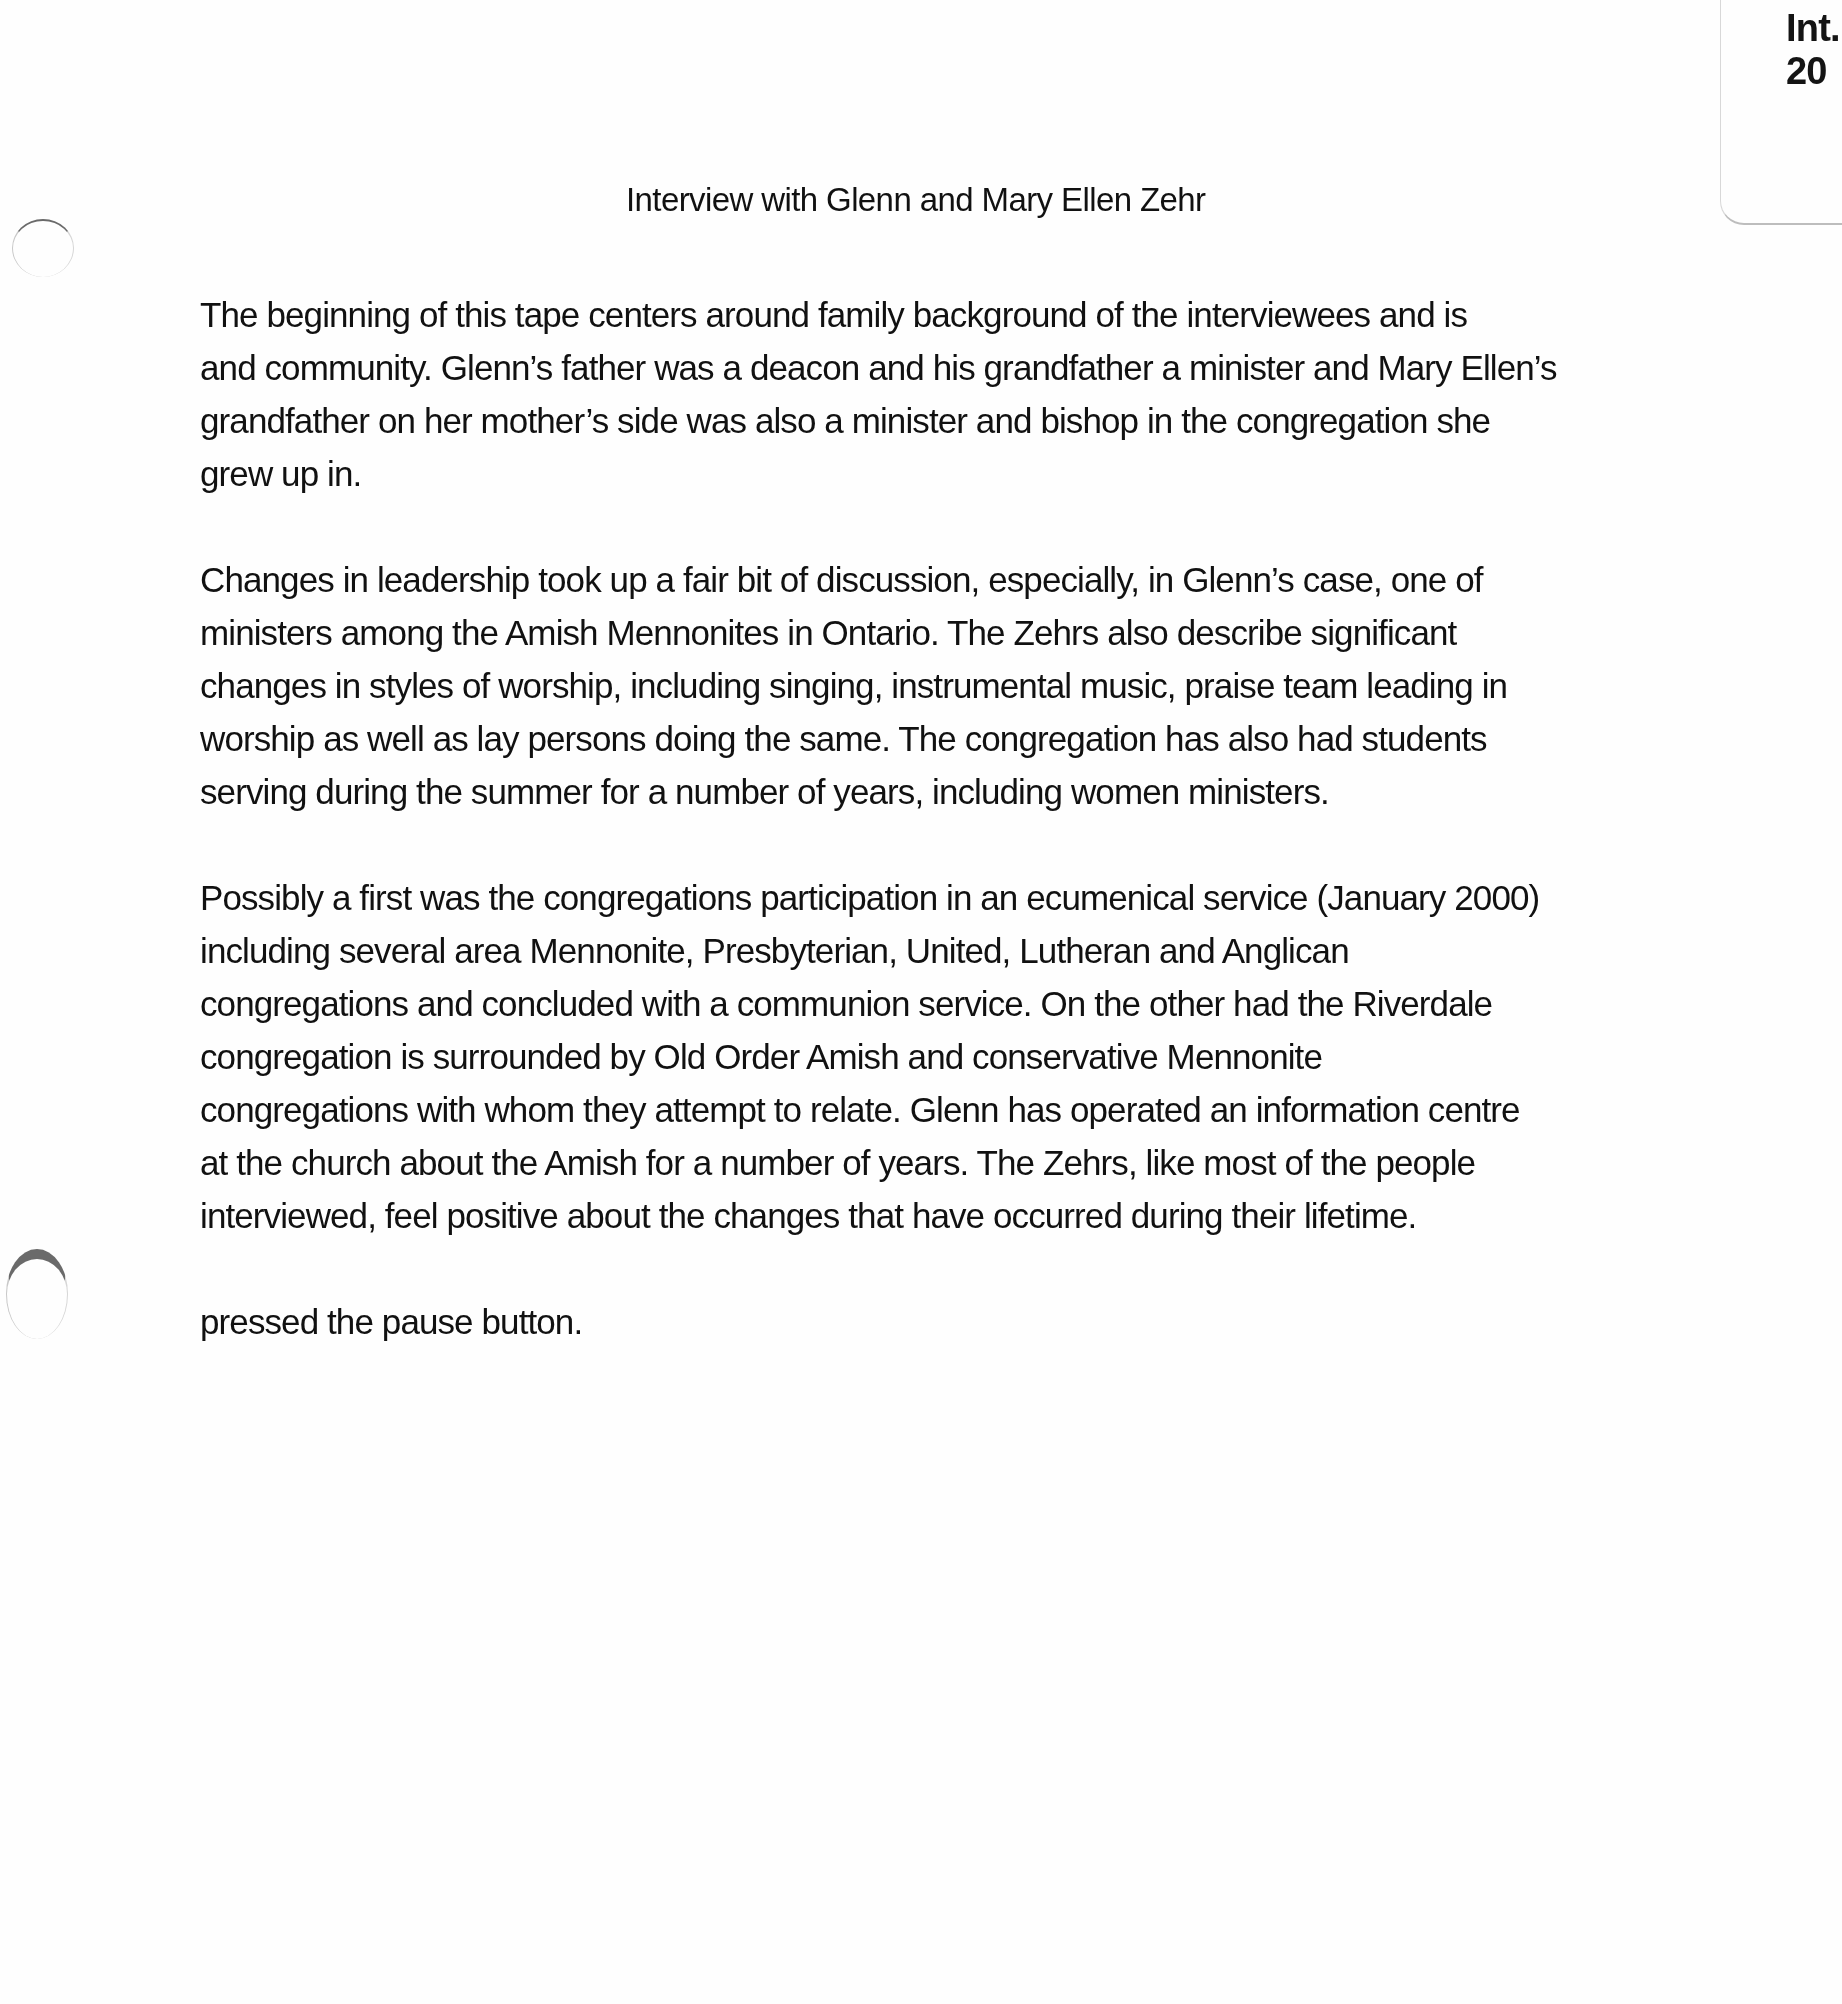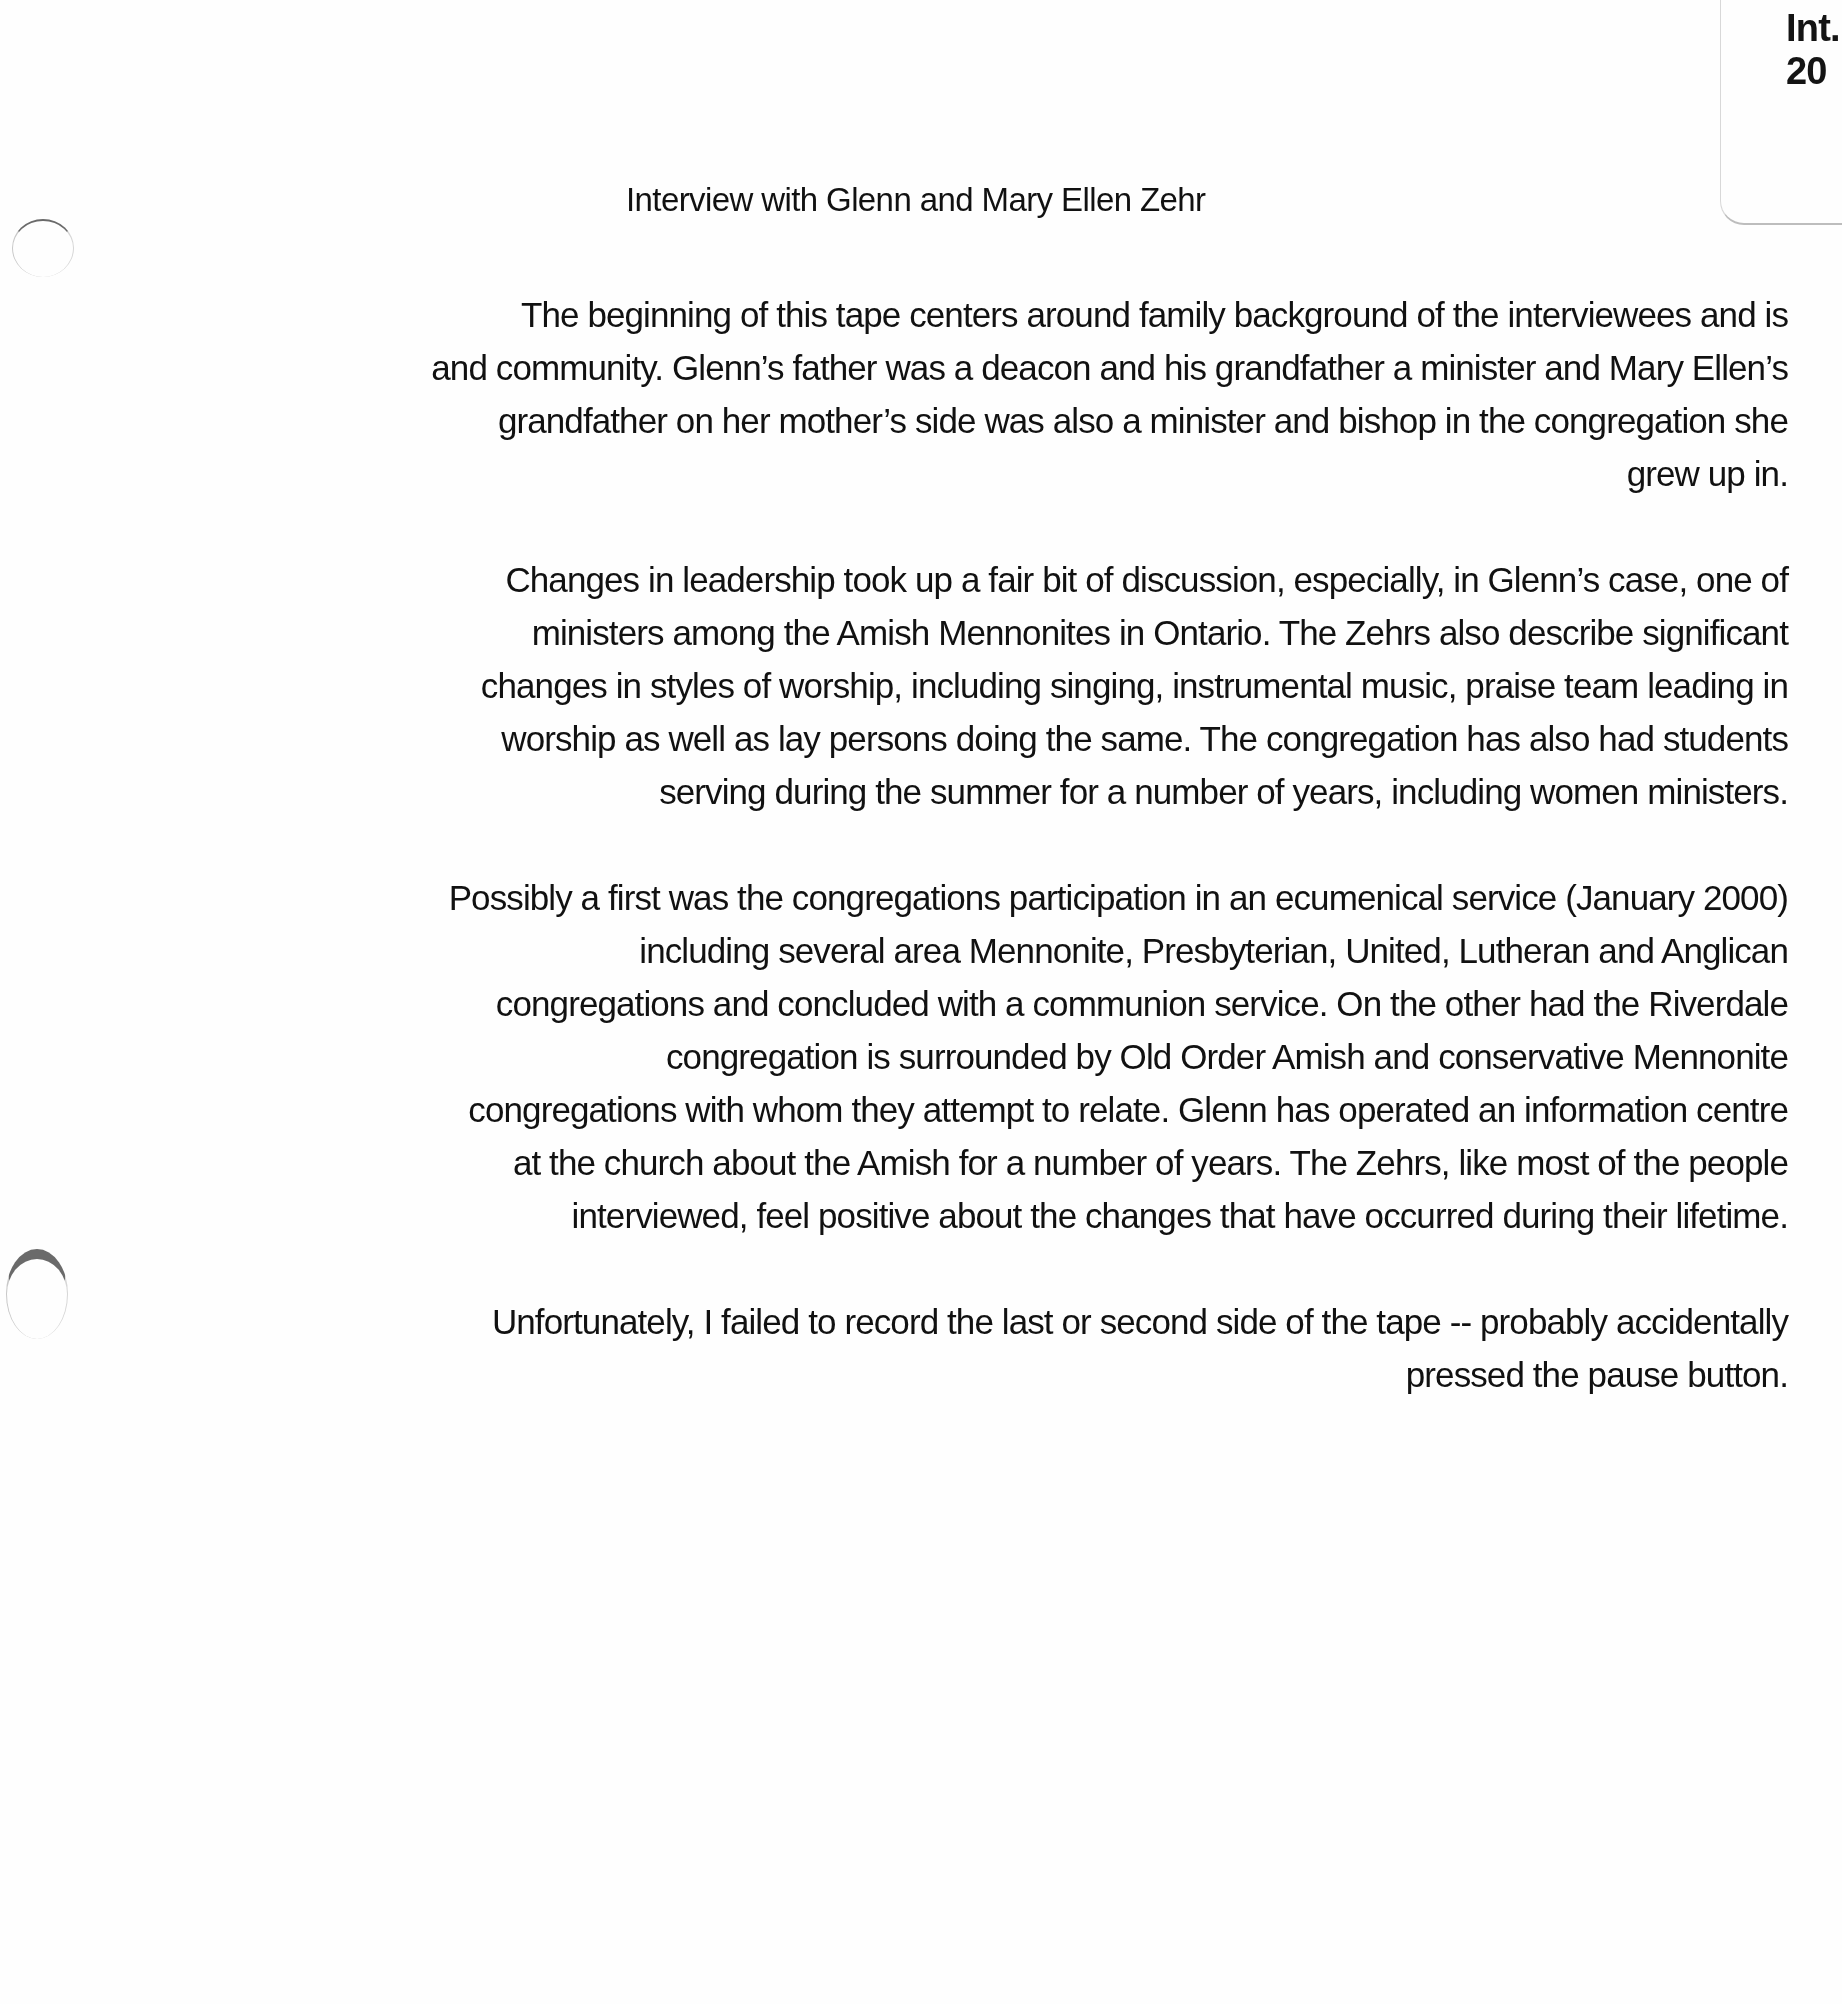--- a/index.html
+++ b/index.html
@@ -56,21 +56,20 @@
       letter-spacing: -0.6px;
     }
     .doc-body {
       position: absolute;
       left: 200px;
       top: 288px;
       width: 1588px;
     }
     .para {
       margin: 0 0 53px 0;
-      text-align: right;
     }
     .line {
       display: block;
       font-size: 35px;
       line-height: 53px;
       white-space: nowrap;
       letter-spacing: -0.9px;
       color: #111;
     }
     
@@ -119,19 +118,18 @@
     <div class="para">
       <span class="line">Possibly a first was the congregations participation in an ecumenical service (January 2000)</span>
       <span class="line">including several area Mennonite, Presbyterian, United, Lutheran and Anglican</span>
       <span class="line">congregations and concluded with a communion service. On the other had the Riverdale</span>
       <span class="line">congregation is surrounded by Old Order Amish and conservative Mennonite</span>
       <span class="line">congregations with whom they attempt to relate. Glenn has operated an information centre</span>
       <span class="line">at the church about the Amish for a number of years. The Zehrs, like most of the people</span>
       <span class="line">interviewed, feel positive about the changes that have occurred during their lifetime.</span>
     </div>
     <div class="para">
-      <span class="line">Unfortunately, I failed to record the last or second side of the tape -- probably accidentally</span>
       <span class="line">pressed the pause button.</span>
     </div>
   </div>
 
 </div>
 
 
 </body></html>

